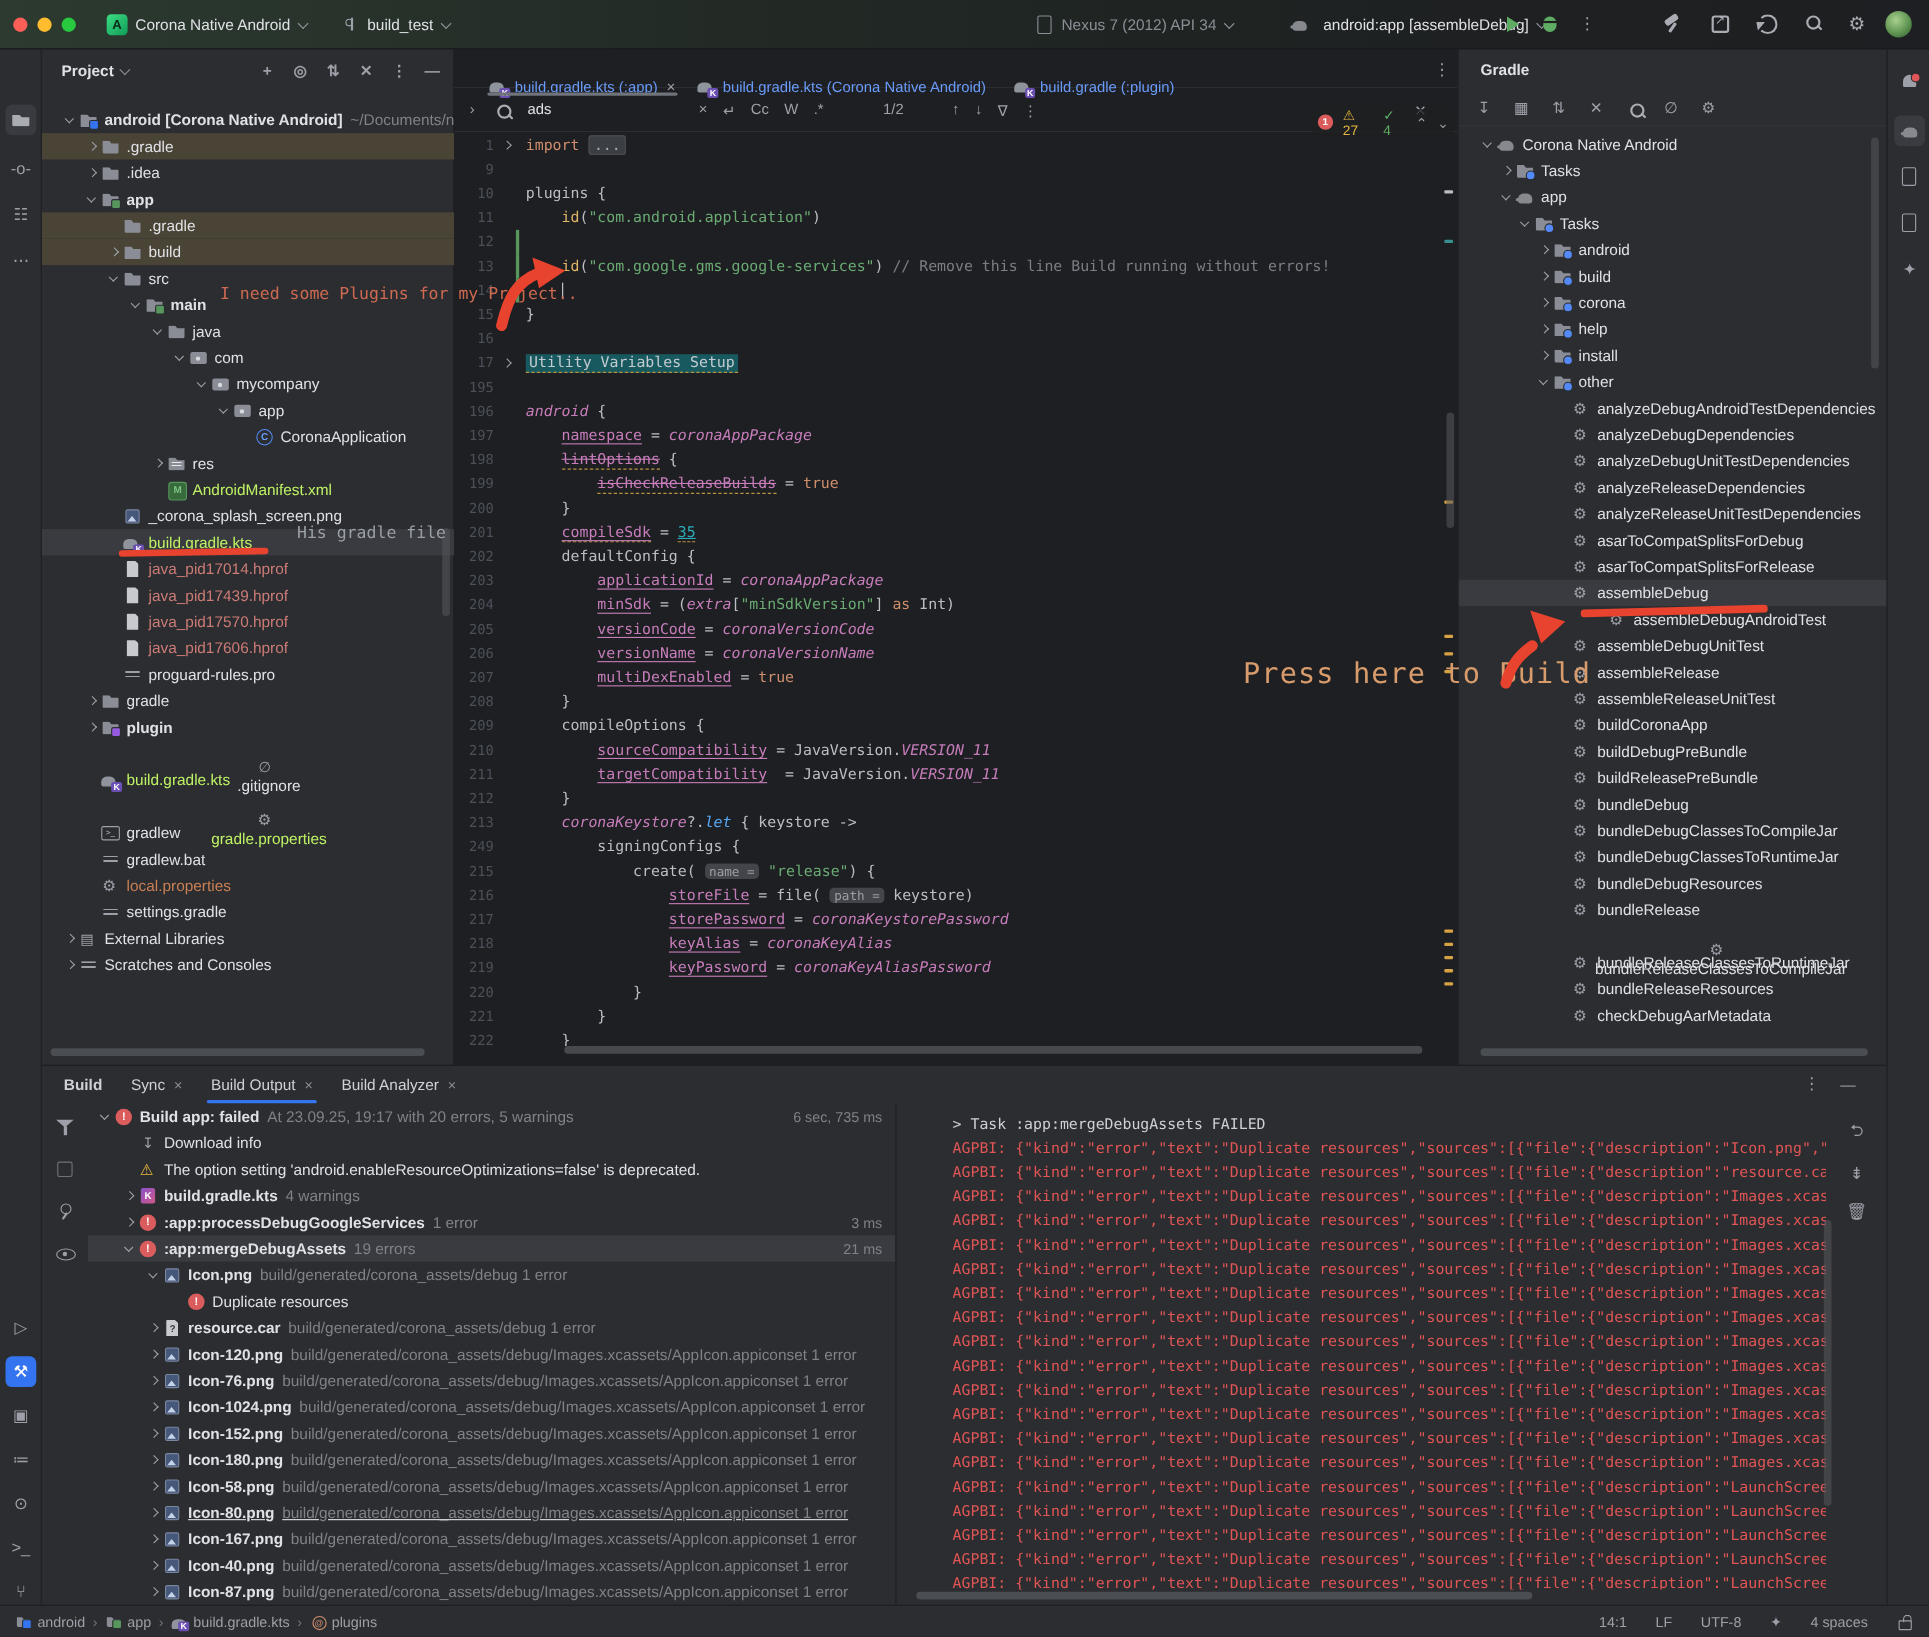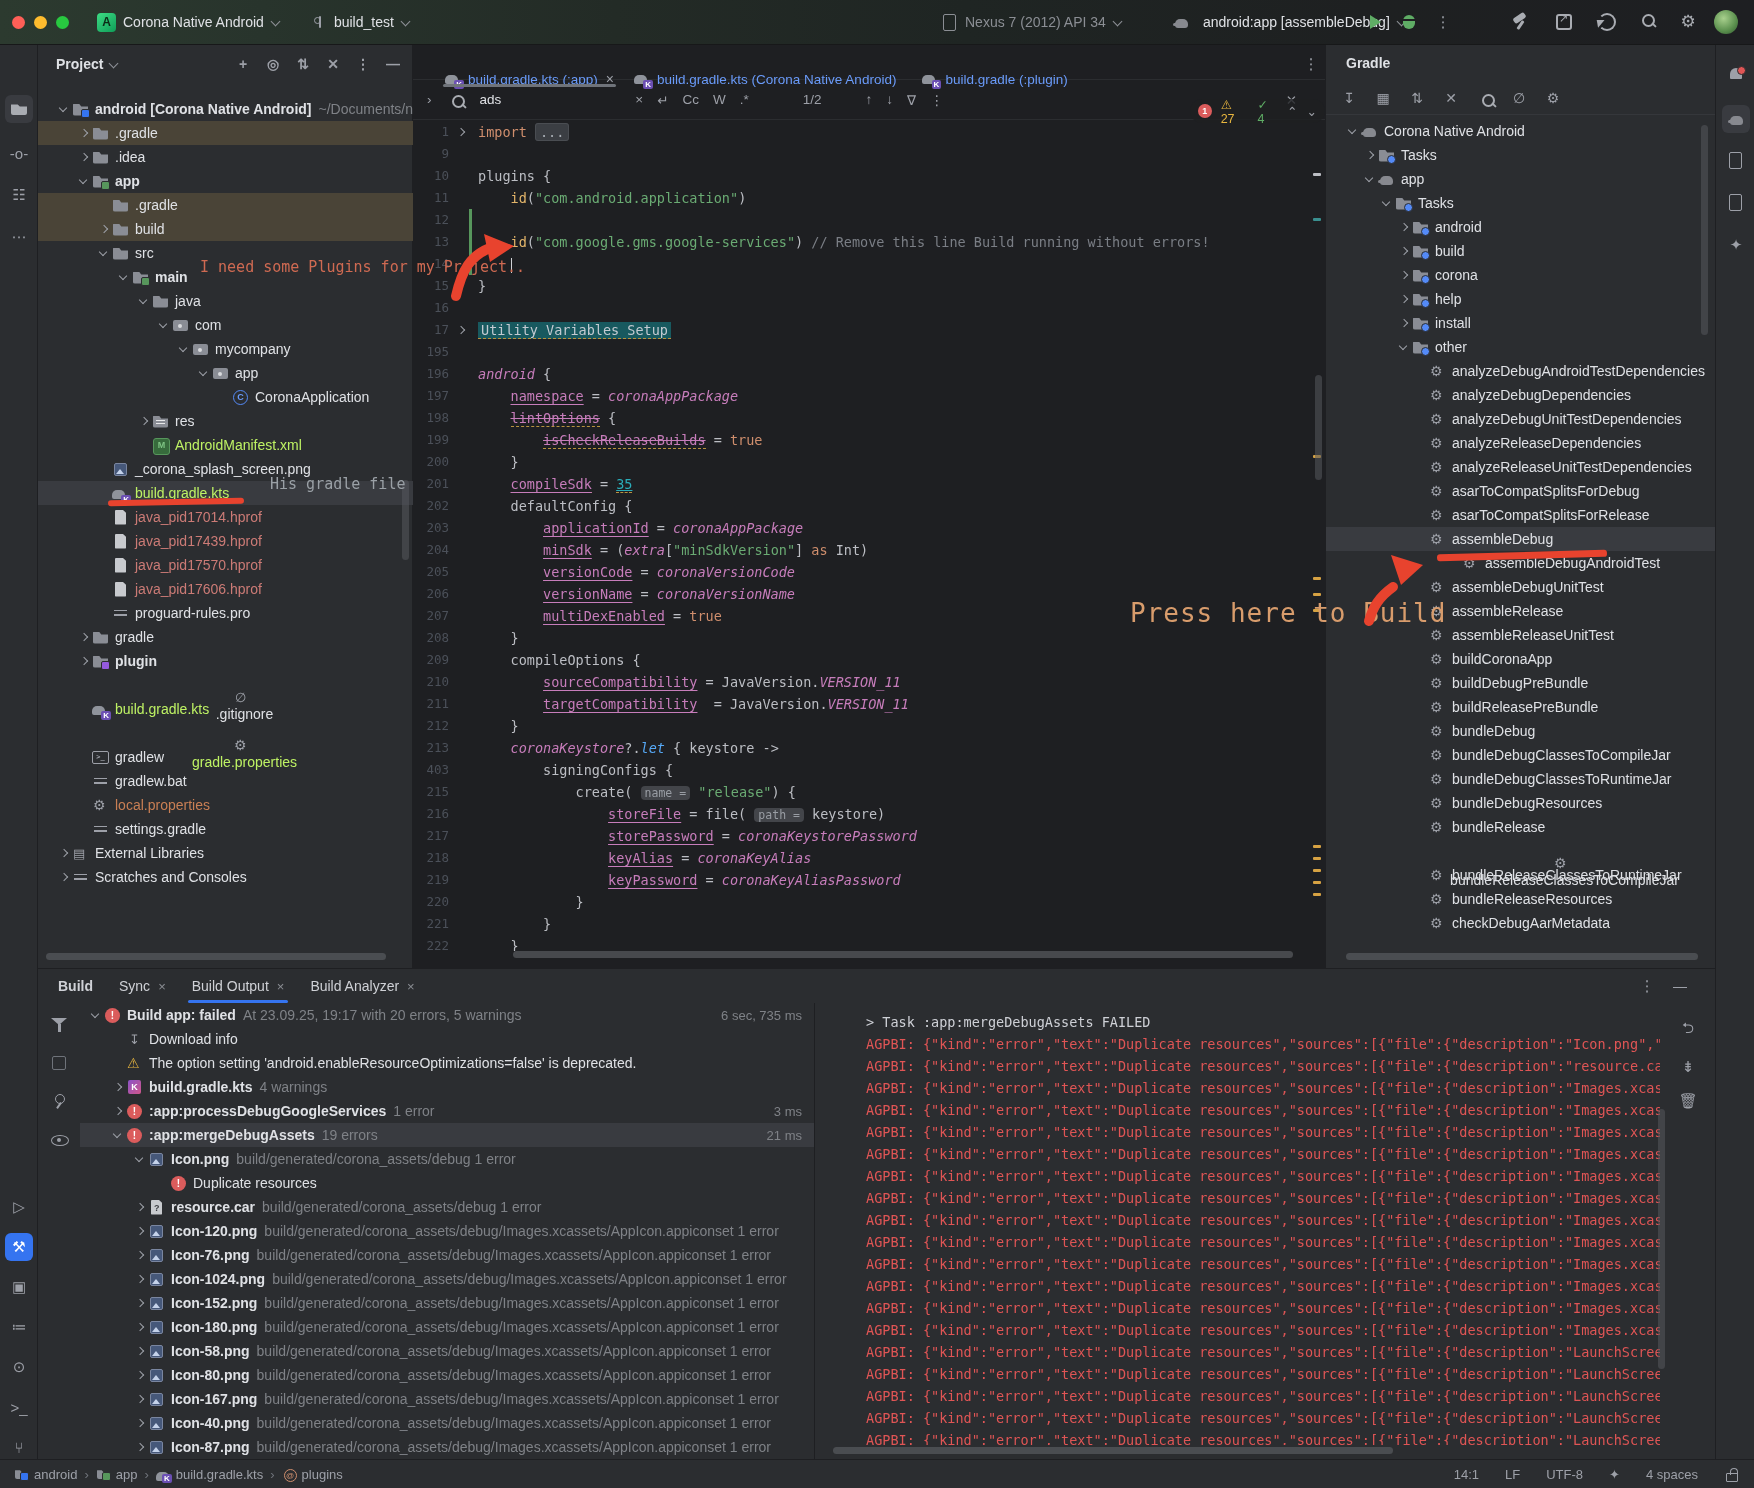--- a/index.html
+++ b/index.html
@@ -466,21 +466,21 @@
       <div class="cl"><span class="gnum">204</span><span class="gchev"></span><span class="gbar"></span><span class="ct"><span class="tok-p">        </span><span class="tok-prop">minSdk</span><span class="tok-p"> = (</span><span class="tok-propi">extra</span><span class="tok-p">[</span><span class="tok-str">"minSdkVersion"</span><span class="tok-p">] </span><span class="tok-kw">as</span><span class="tok-p"> Int)</span></span></div>
       <div class="cl"><span class="gnum">205</span><span class="gchev"></span><span class="gbar"></span><span class="ct"><span class="tok-p">        </span><span class="tok-prop">versionCode</span><span class="tok-p"> = </span><span class="tok-propi">coronaVersionCode</span></span></div>
       <div class="cl"><span class="gnum">206</span><span class="gchev"></span><span class="gbar"></span><span class="ct"><span class="tok-p">        </span><span class="tok-prop">versionName</span><span class="tok-p"> = </span><span class="tok-propi">coronaVersionName</span></span></div>
       <div class="cl"><span class="gnum">207</span><span class="gchev"></span><span class="gbar"></span><span class="ct"><span class="tok-p">        </span><span class="tok-prop">multiDexEnabled</span><span class="tok-p"> = </span><span class="tok-kw">true</span></span></div>
       <div class="cl"><span class="gnum">208</span><span class="gchev"></span><span class="gbar"></span><span class="ct"><span class="tok-p">    }</span></span></div>
       <div class="cl"><span class="gnum">209</span><span class="gchev"></span><span class="gbar"></span><span class="ct"><span class="tok-p">    compileOptions {</span></span></div>
       <div class="cl"><span class="gnum">210</span><span class="gchev"></span><span class="gbar"></span><span class="ct"><span class="tok-p">        </span><span class="tok-prop">sourceCompatibility</span><span class="tok-p"> = JavaVersion.</span><span class="tok-propi">VERSION_11</span></span></div>
       <div class="cl"><span class="gnum">211</span><span class="gchev"></span><span class="gbar"></span><span class="ct"><span class="tok-p">        </span><span class="tok-prop">targetCompatibility</span><span class="tok-p">  = JavaVersion.</span><span class="tok-propi">VERSION_11</span></span></div>
       <div class="cl"><span class="gnum">212</span><span class="gchev"></span><span class="gbar"></span><span class="ct"><span class="tok-p">    }</span></span></div>
       <div class="cl"><span class="gnum">213</span><span class="gchev"></span><span class="gbar"></span><span class="ct"><span class="tok-p">    </span><span class="tok-propi">coronaKeystore</span><span class="tok-p">?.</span><span class="tok-fni">let</span><span class="tok-p"> { keystore -&gt;</span></span></div>
-      <div class="cl"><span class="gnum">403</span><span class="gchev"></span><span class="gbar"></span><span class="ct"><span class="tok-p">        signingConfigs {</span></span></div>
+      <div class="cl"><span class="gnum">249</span><span class="gchev"></span><span class="gbar"></span><span class="ct"><span class="tok-p">        signingConfigs {</span></span></div>
       <div class="cl"><span class="gnum">215</span><span class="gchev"></span><span class="gbar"></span><span class="ct"><span class="tok-p">            create( </span><span class="tok-hint">name =</span><span class="tok-p"> </span><span class="tok-str">"release"</span><span class="tok-p">) {</span></span></div>
       <div class="cl"><span class="gnum">216</span><span class="gchev"></span><span class="gbar"></span><span class="ct"><span class="tok-p">                </span><span class="tok-prop">storeFile</span><span class="tok-p"> = file( </span><span class="tok-hint">path =</span><span class="tok-p"> keystore)</span></span></div>
       <div class="cl"><span class="gnum">217</span><span class="gchev"></span><span class="gbar"></span><span class="ct"><span class="tok-p">                </span><span class="tok-prop">storePassword</span><span class="tok-p"> = </span><span class="tok-propi">coronaKeystorePassword</span></span></div>
       <div class="cl"><span class="gnum">218</span><span class="gchev"></span><span class="gbar"></span><span class="ct"><span class="tok-p">                </span><span class="tok-prop">keyAlias</span><span class="tok-p"> = </span><span class="tok-propi">coronaKeyAlias</span></span></div>
       <div class="cl"><span class="gnum">219</span><span class="gchev"></span><span class="gbar"></span><span class="ct"><span class="tok-p">                </span><span class="tok-prop">keyPassword</span><span class="tok-p"> = </span><span class="tok-propi">coronaKeyAliasPassword</span></span></div>
       <div class="cl"><span class="gnum">220</span><span class="gchev"></span><span class="gbar"></span><span class="ct"><span class="tok-p">            }</span></span></div>
       <div class="cl"><span class="gnum">221</span><span class="gchev"></span><span class="gbar"></span><span class="ct"><span class="tok-p">        }</span></span></div>
       <div class="cl"><span class="gnum">222</span><span class="gchev"></span><span class="gbar"></span><span class="ct"><span class="tok-p">    }</span></span></div>
     </div>
   <div id="inspections">
@@ -813,21 +813,21 @@
         <span class="ic ic-img"></span>
         <span class="lbl boldw">Icon-180.png</span>
         <span class="sub">build/generated/corona_assets/debug/Images.xcassets/AppIcon.appiconset 1 error</span>
       </div>
       <div class="trow" style="padding-left: 52px;">
         <span class="chev right"></span>
         <span class="ic ic-img"></span>
         <span class="lbl boldw">Icon-58.png</span>
         <span class="sub">build/generated/corona_assets/debug/Images.xcassets/AppIcon.appiconset 1 error</span>
       </div>
-      <div class="trow" style="padding-left: 52px;">
+      <div class="trow" style="padding-left: 52px; text-decoration: underline;">
         <span class="chev right"></span>
         <span class="ic ic-img"></span>
         <span class="lbl boldw">Icon-80.png</span>
         <span class="sub">build/generated/corona_assets/debug/Images.xcassets/AppIcon.appiconset 1 error</span>
       </div>
       <div class="trow" style="padding-left: 52px;">
         <span class="chev right"></span>
         <span class="ic ic-img"></span>
         <span class="lbl boldw">Icon-167.png</span>
         <span class="sub">build/generated/corona_assets/debug/Images.xcassets/AppIcon.appiconset 1 error</span>

